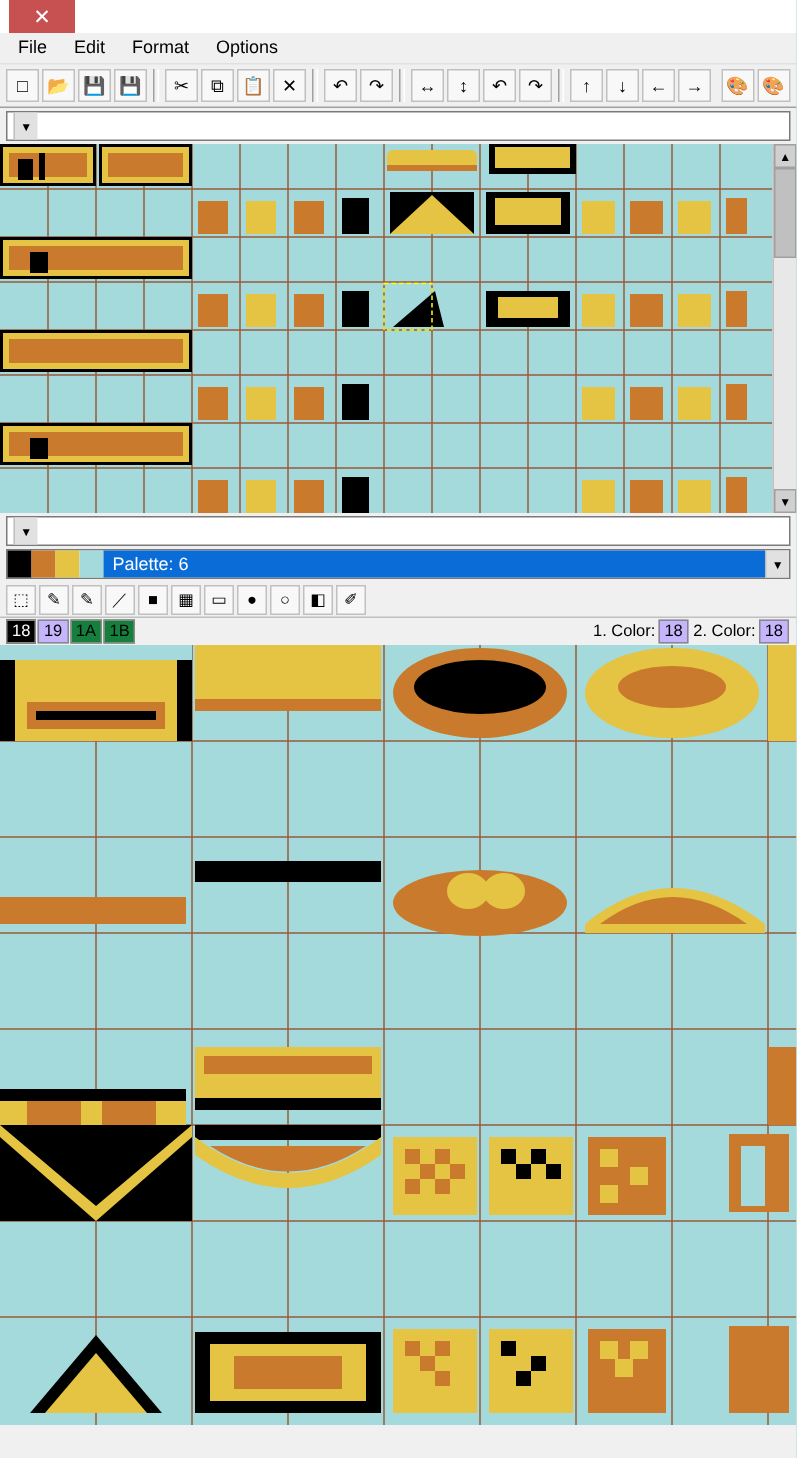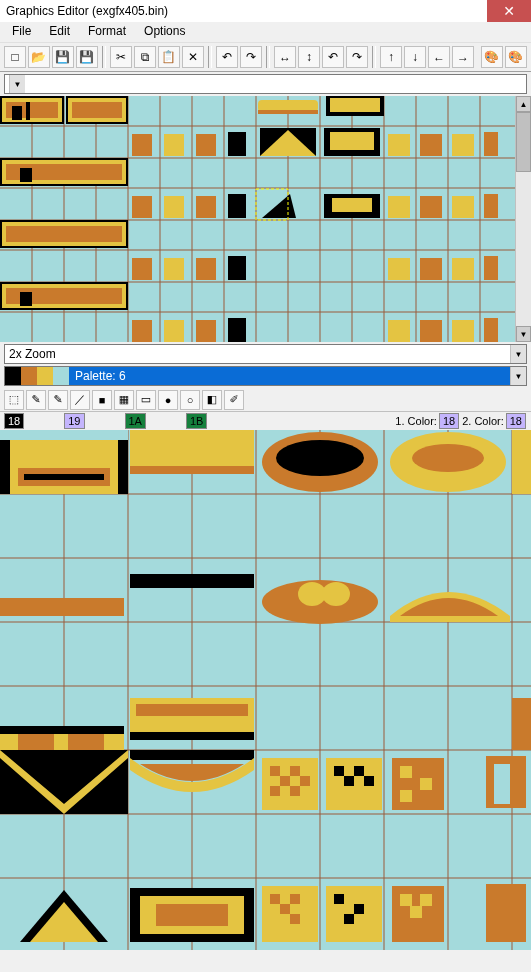--- a/index.html
+++ b/index.html
@@ -19,31 +19,30 @@
   .tile-area.top { height: 246px; }
   .scroll-v { position: absolute; right: 0; top: 0; bottom: 0; width: 16px; background: #e8e8e8; border-left: 1px solid #c0c0c0;}
   .scroll-arrow { height: 16px; background: #d0d0d0; display:flex;align-items:center;justify-content:center;font-size:8px;cursor:pointer; border:1px solid #a0a0a0;}
   .scroll-thumb { background: #c0c0c0; border:1px solid #a0a0a0; margin:0;}
   .palette-bar { height: 20px; display: flex; align-items: stretch; border: 1px solid #7a7a7a; margin: 2px 4px; background: #fff;}
   .pal-sw { width: 16px; }
   .pal-label { flex:1; background: #0a6cd6; color: #ffffff; padding: 2px 6px; display:flex;align-items:center;}
   .pal-arrow { width:16px; background:#e1e1e1; display:flex;align-items:center;justify-content:center;font-size:8px; border-left:1px solid #c0c0c0;}
   .tool-row { height: 24px; display:flex; align-items:center; padding:2px 4px; gap:2px; border-bottom:1px solid #c0c0c0;}
   .tool-btn { width:20px; height:20px; border:1px solid #c0c0c0; background:#f8f8f8; display:flex;align-items:center;justify-content:center; cursor:pointer; font-size:11px;}
-  .color-info { height: 18px; display:flex; align-items:center; padding:0 4px; font-size:11px;gap:39px;}
+  .color-info { height: 18px; display:flex; align-items:center; padding:0 4px; font-size:11px;}
   .color-idx { display:inline-block; padding:1px 3px; border:1px solid #888; background:#15803d; margin-right:1px;}
   .color-idx.sel { background:#c4b5fd;}
   .color-info-right { margin-left:auto; display:flex; align-items:center; gap:2px;}
   .bottom-area { position:relative; background:#a4dadc; height: 520px;}
 </style>
 </head>
 <body>
 
 <div class="titlebar">
-  <span class="title-text">Graphics Editor (exgfx405.bin)</span>
   <div class="close-btn">
     <span>✕</span>
   </div>
 </div>
 
 <div class="menubar">
   <div class="menu-item">File</div>
   <div class="menu-item">Edit</div>
   <div class="menu-item">Format</div>
   <div class="menu-item">Options</div>
@@ -237,21 +236,20 @@
   </svg>
   <div class="scroll-v">
     <div class="scroll-arrow">▲</div>
     <div class="scroll-thumb" style="height:60px;"></div>
     <div style="flex:1"></div>
     <div class="scroll-arrow" style="position:absolute;bottom:0;left:0;right:0;">▼</div>
   </div>
 </div>
 
 <div class="dropdown">
-  <span class="dropdown-text">2x Zoom</span>
   <div class="dropdown-arrow">▼</div>
 </div>
 
 <div class="palette-bar">
   <div class="pal-sw" style="background:#000"></div>
   <div class="pal-sw" style="background:#c97a2c"></div>
   <div class="pal-sw" style="background:#e4c442"></div>
   <div class="pal-sw" style="background:#a4dadc"></div>
   <div class="pal-label">Palette: 6</div>
   <div class="pal-arrow">▼</div>

